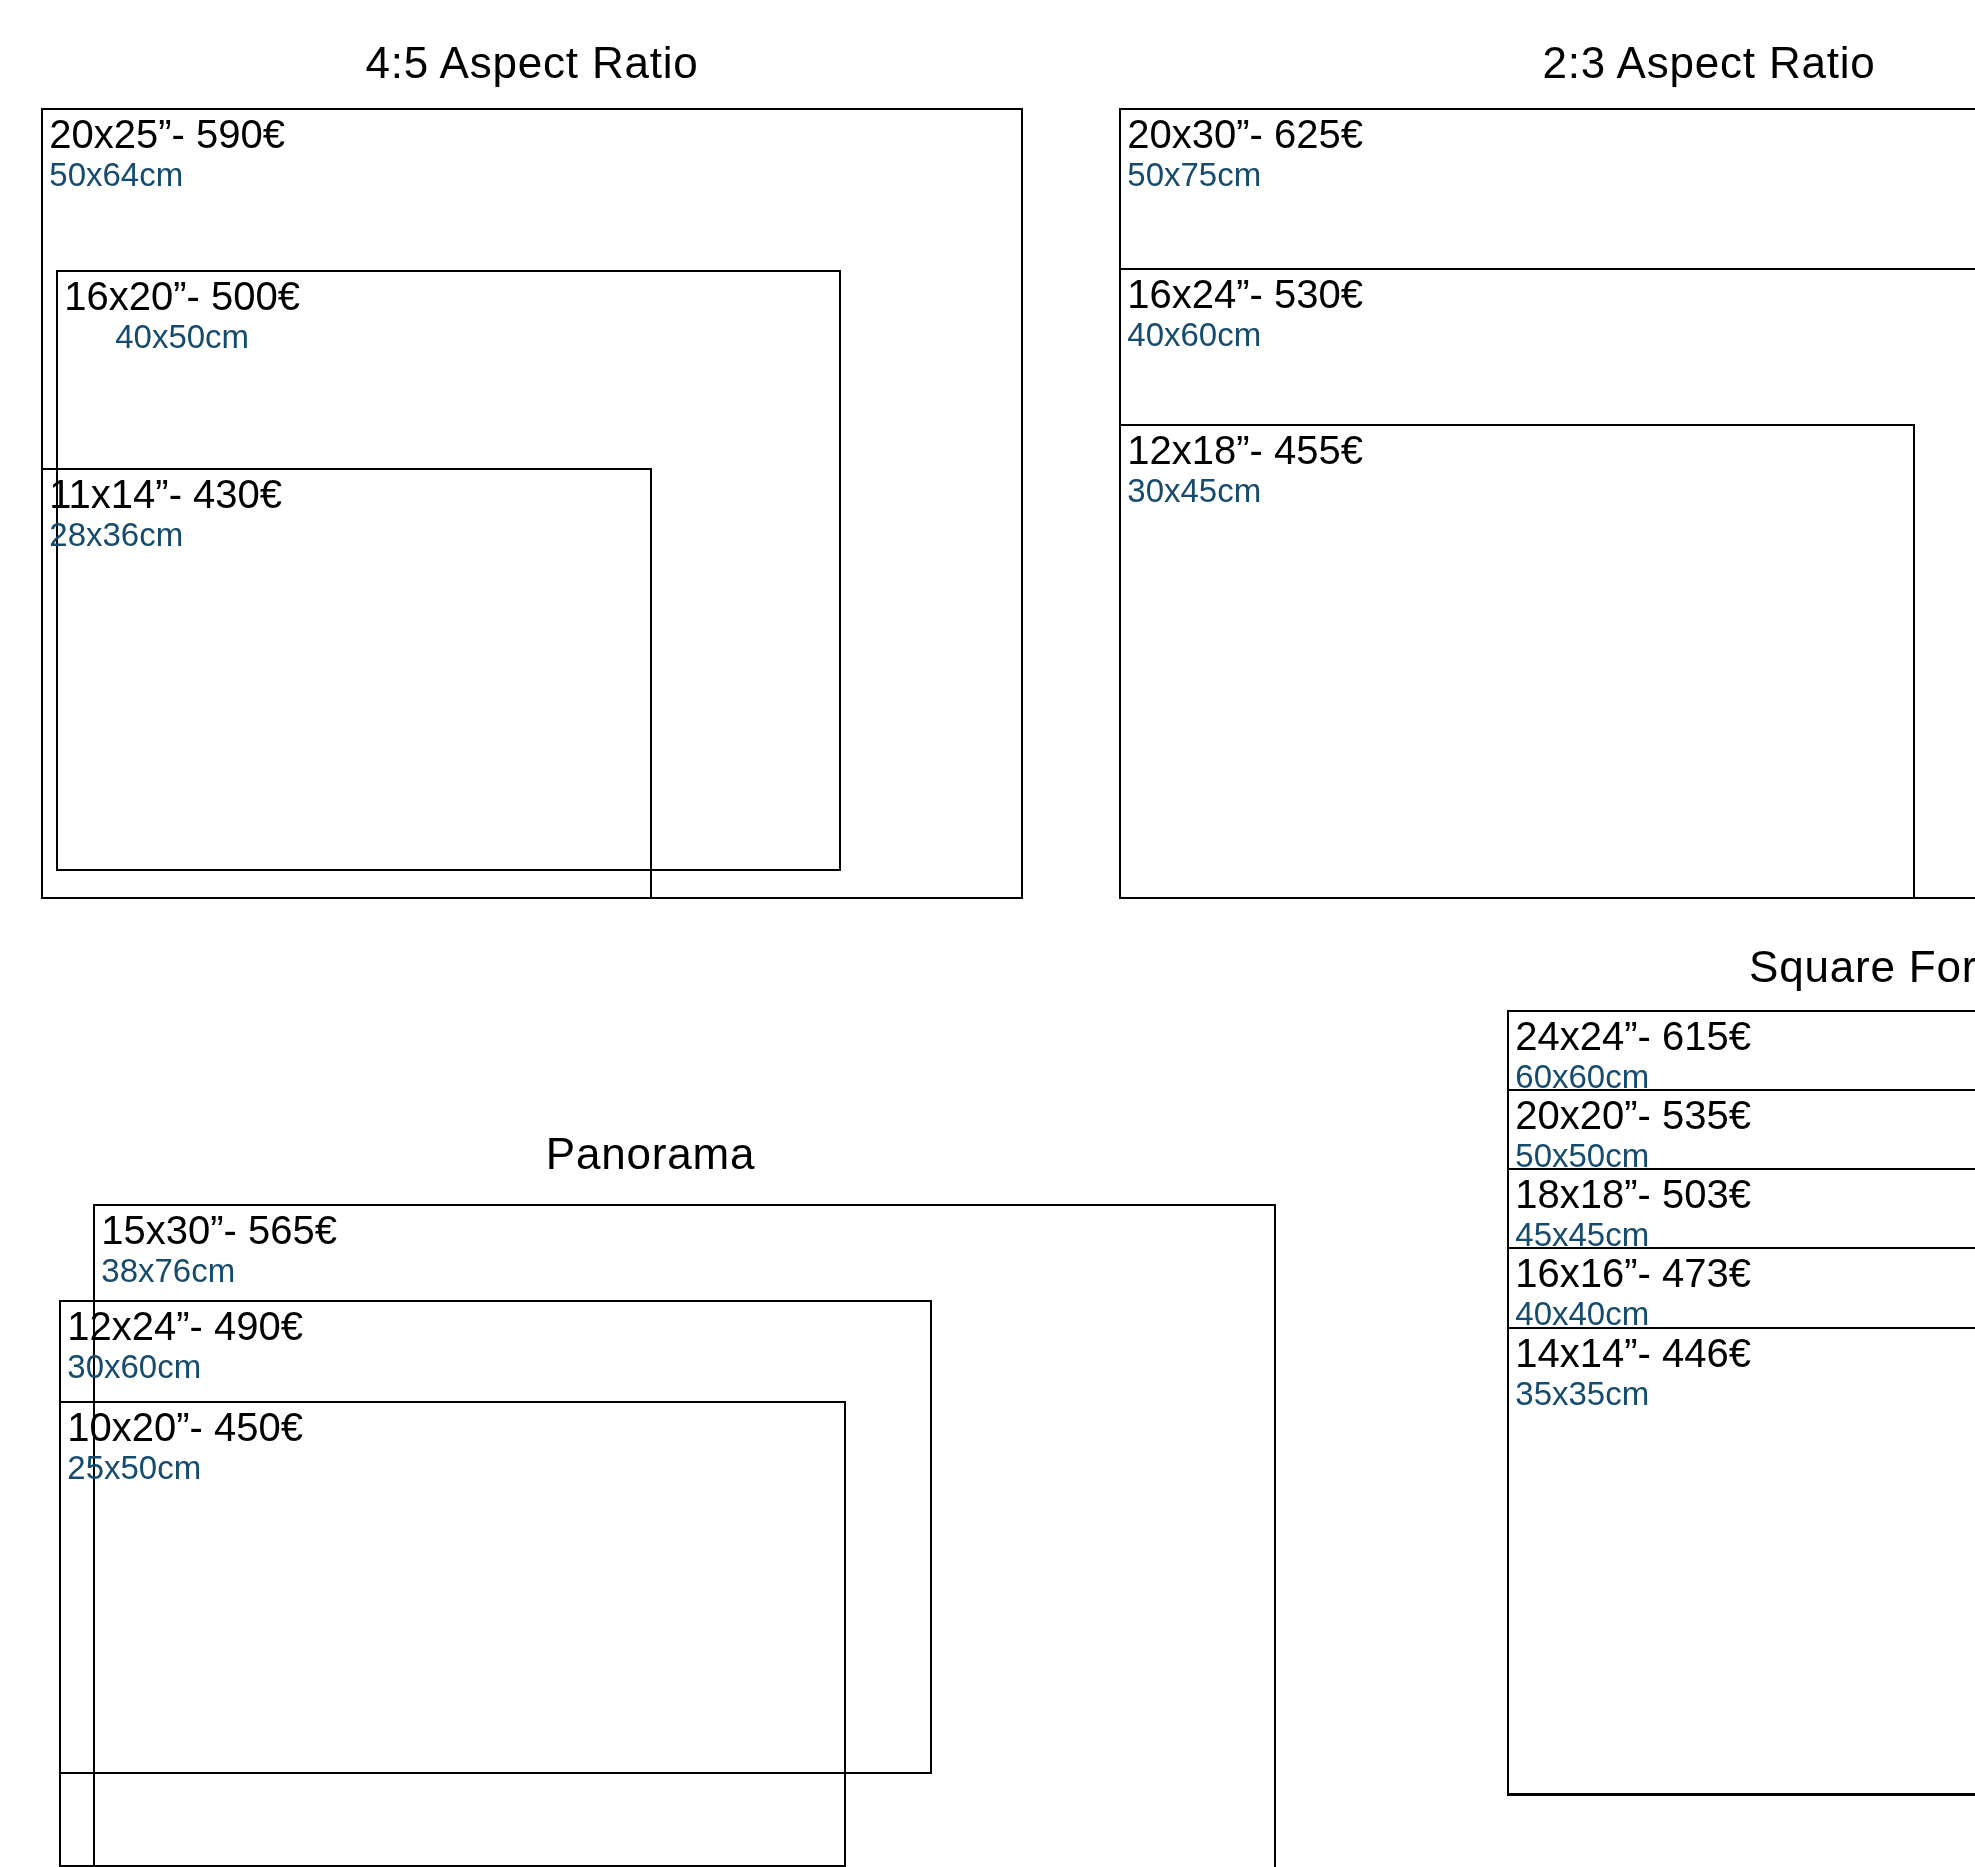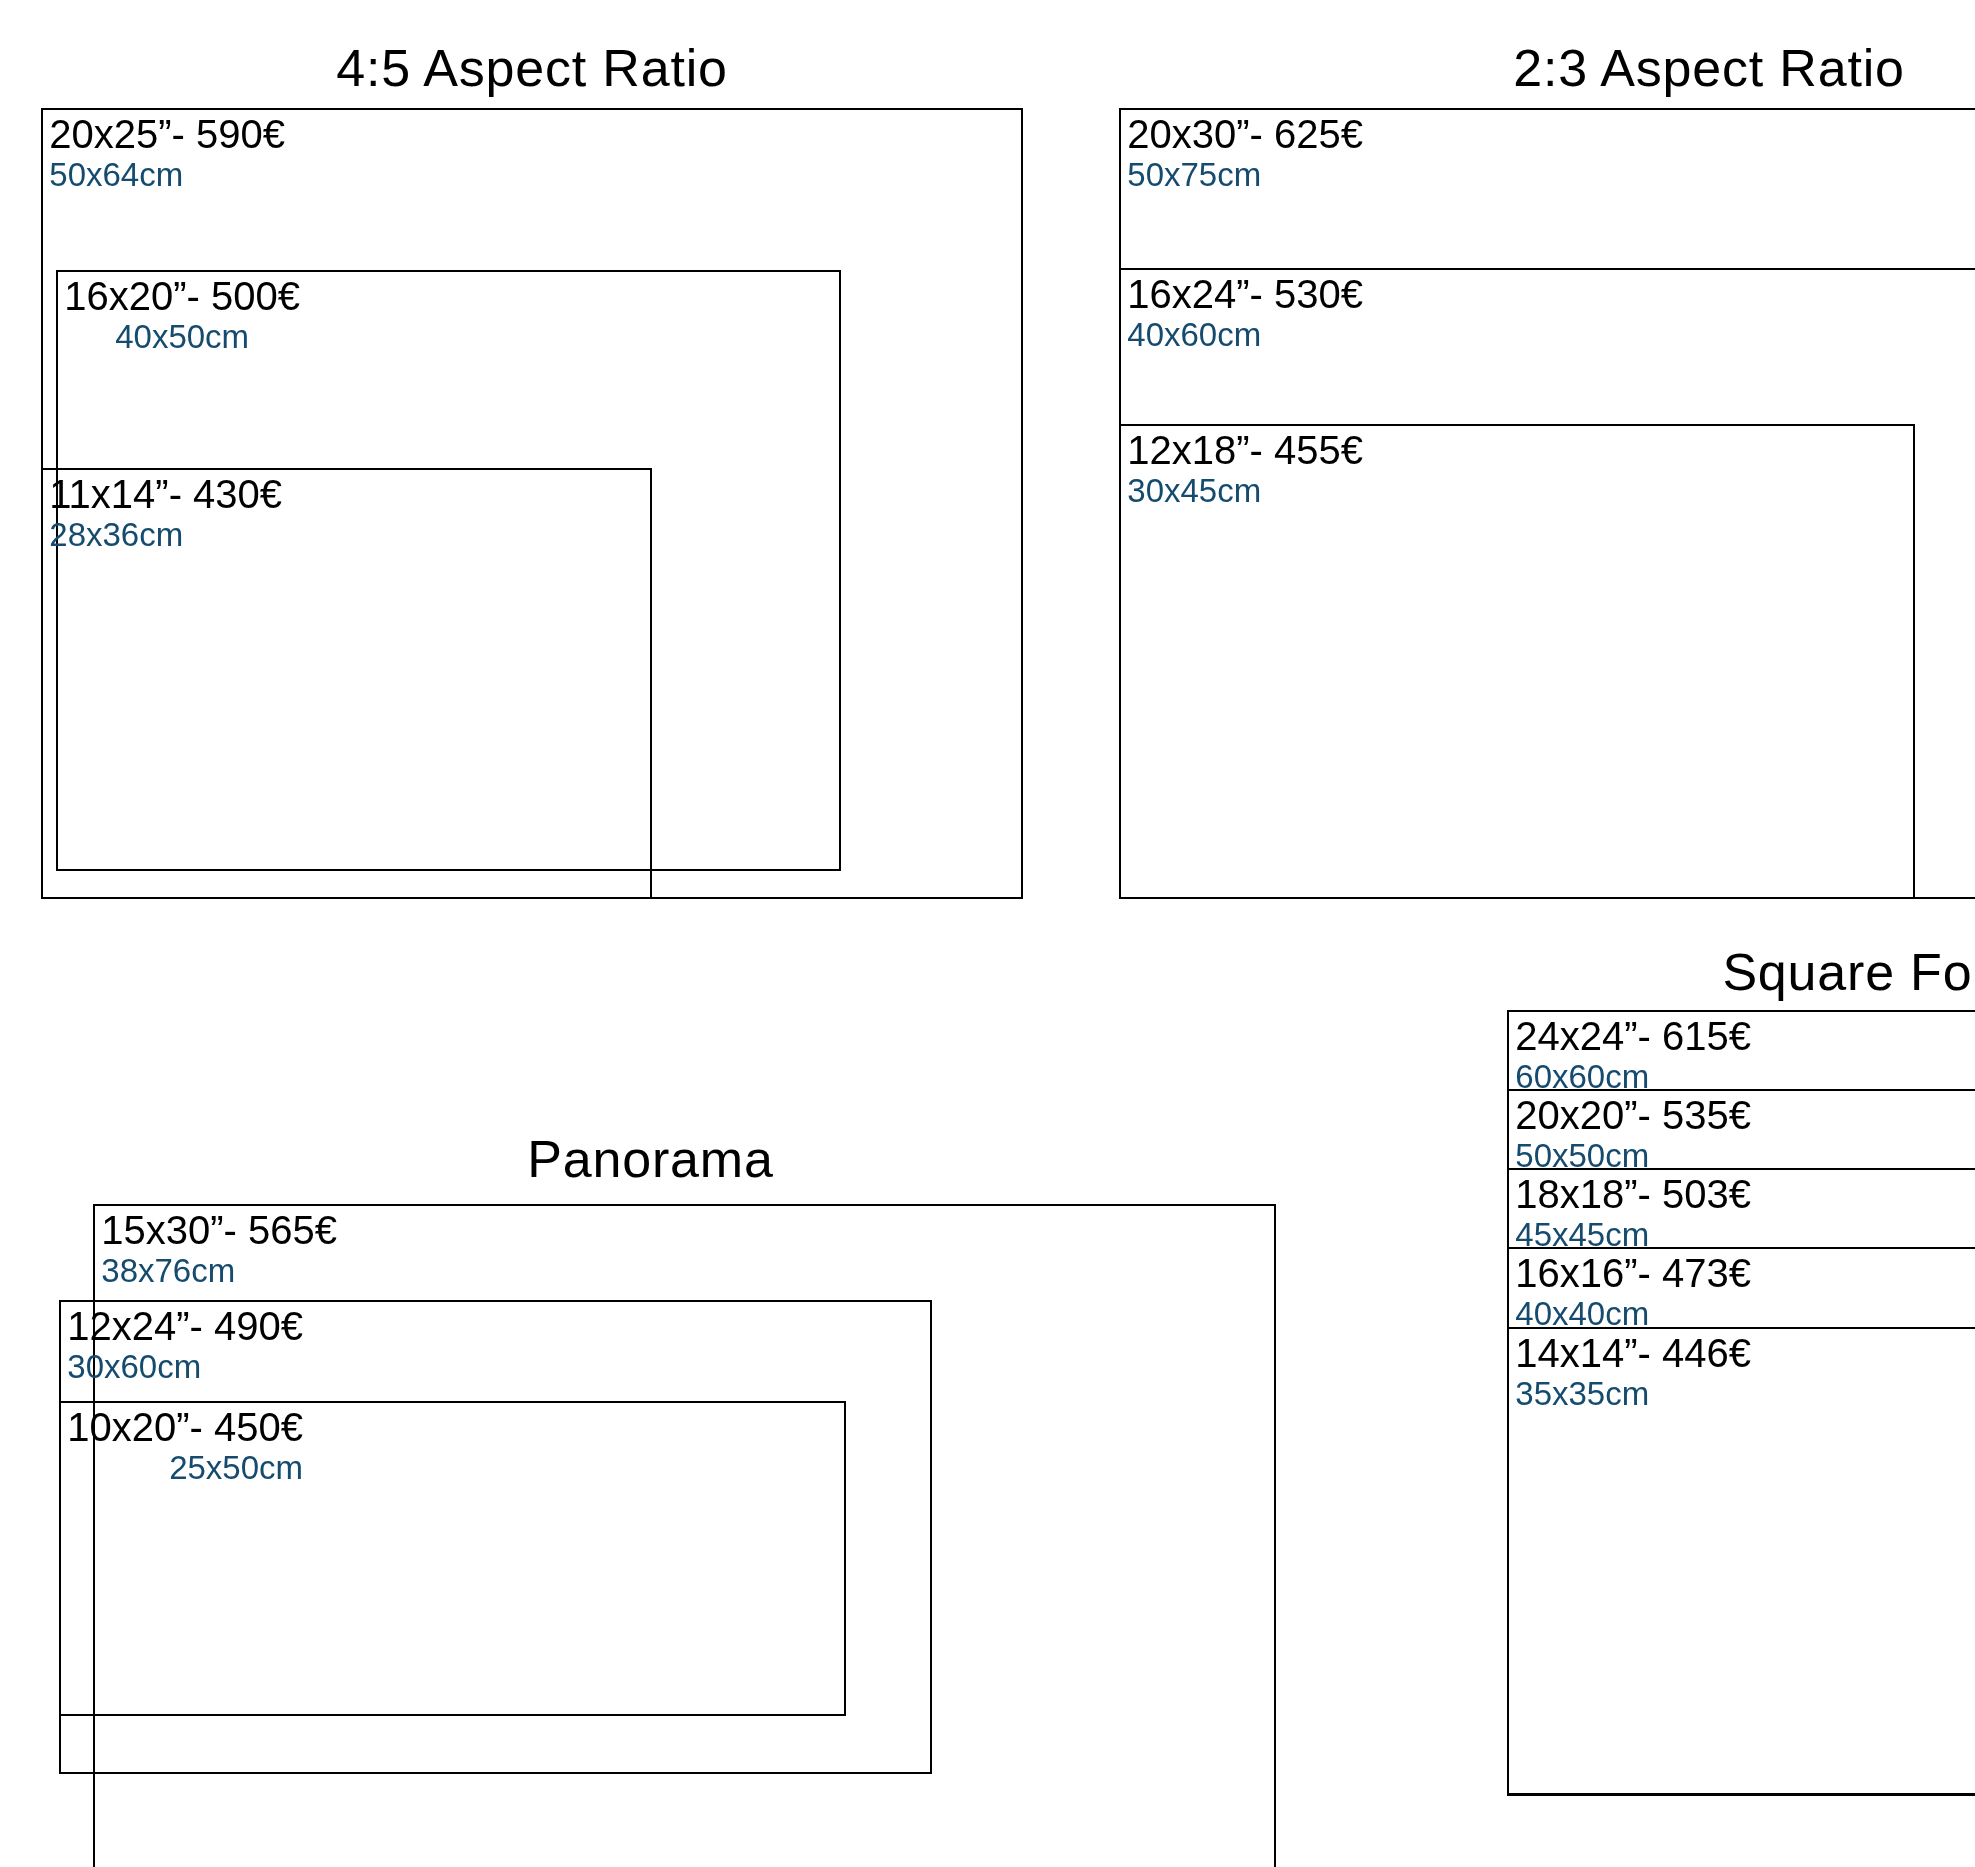--- a/index.html
+++ b/index.html
@@ -17,21 +17,21 @@
     position: relative;
     width: 2404px;
     height: 1868px;
     background: var(--bg-color);
     font-family: "Liberation Sans", sans-serif;
     overflow: hidden;
   }
   .group-title {
     position: absolute;
     text-align: center;
-    font-size: 52px;
+    font-size: 44px;
     letter-spacing: 0.8px;
     color: var(--price-color);
     white-space: nowrap;
   }
   .size-box {
     position: absolute;
     border: 2.4px solid var(--border-color);
     box-sizing: border-box;
     background: transparent;
   }
@@ -62,21 +62,21 @@
   
   #title-23  { left: 1119px; top: 38px;   width: 1180px; }
   #box-23-1  { left: 1119px; top: 108px;  width: 1180px; height: 791px; }
   #box-23-2  { left: 1119px; top: 268px;  width: 946px; height: 631px; }
   #box-23-3  { left: 1119px; top: 424px; width: 796px; height: 475px; }
 
   
   #title-pan { left: 59px;  top: 1129px; width: 1183px; }
   #box-pan-1 { left: 59px;  top: 1204px; width: 1183px; height: 736px; margin-left: 34px; }
   #box-pan-2 { left: 59px;  top: 1300px; width: 873px; height: 474px; padding-left: 32px; }
-  #box-pan-3 { left: 59px;  top: 1401px; width: 787px; height: 315px; text-align: right; }
+  #box-pan-3 { left: 59px;  top: 1401px; width: 787px; height: 466px; }
 
   
   #title-sq  { left: 1507px; top: 942px; width: 788px; }
   #box-sq-1  { left: 1507px; top: 1010px; width: 788px; height: 785px; }
   #box-sq-2  { left: 1507px; top: 1089px; width: 709px; height: 707px; }
   #box-sq-3  { left: 1507px; top: 1168px; width: 630px; height: 628px; }
   #box-sq-4  { left: 1507px; top: 1247px; width: 551px; height: 548px; }
   #box-sq-5  { left: 1507px; top: 1327px; width: 473px; height: 468px; }
 </style>
 </head>

